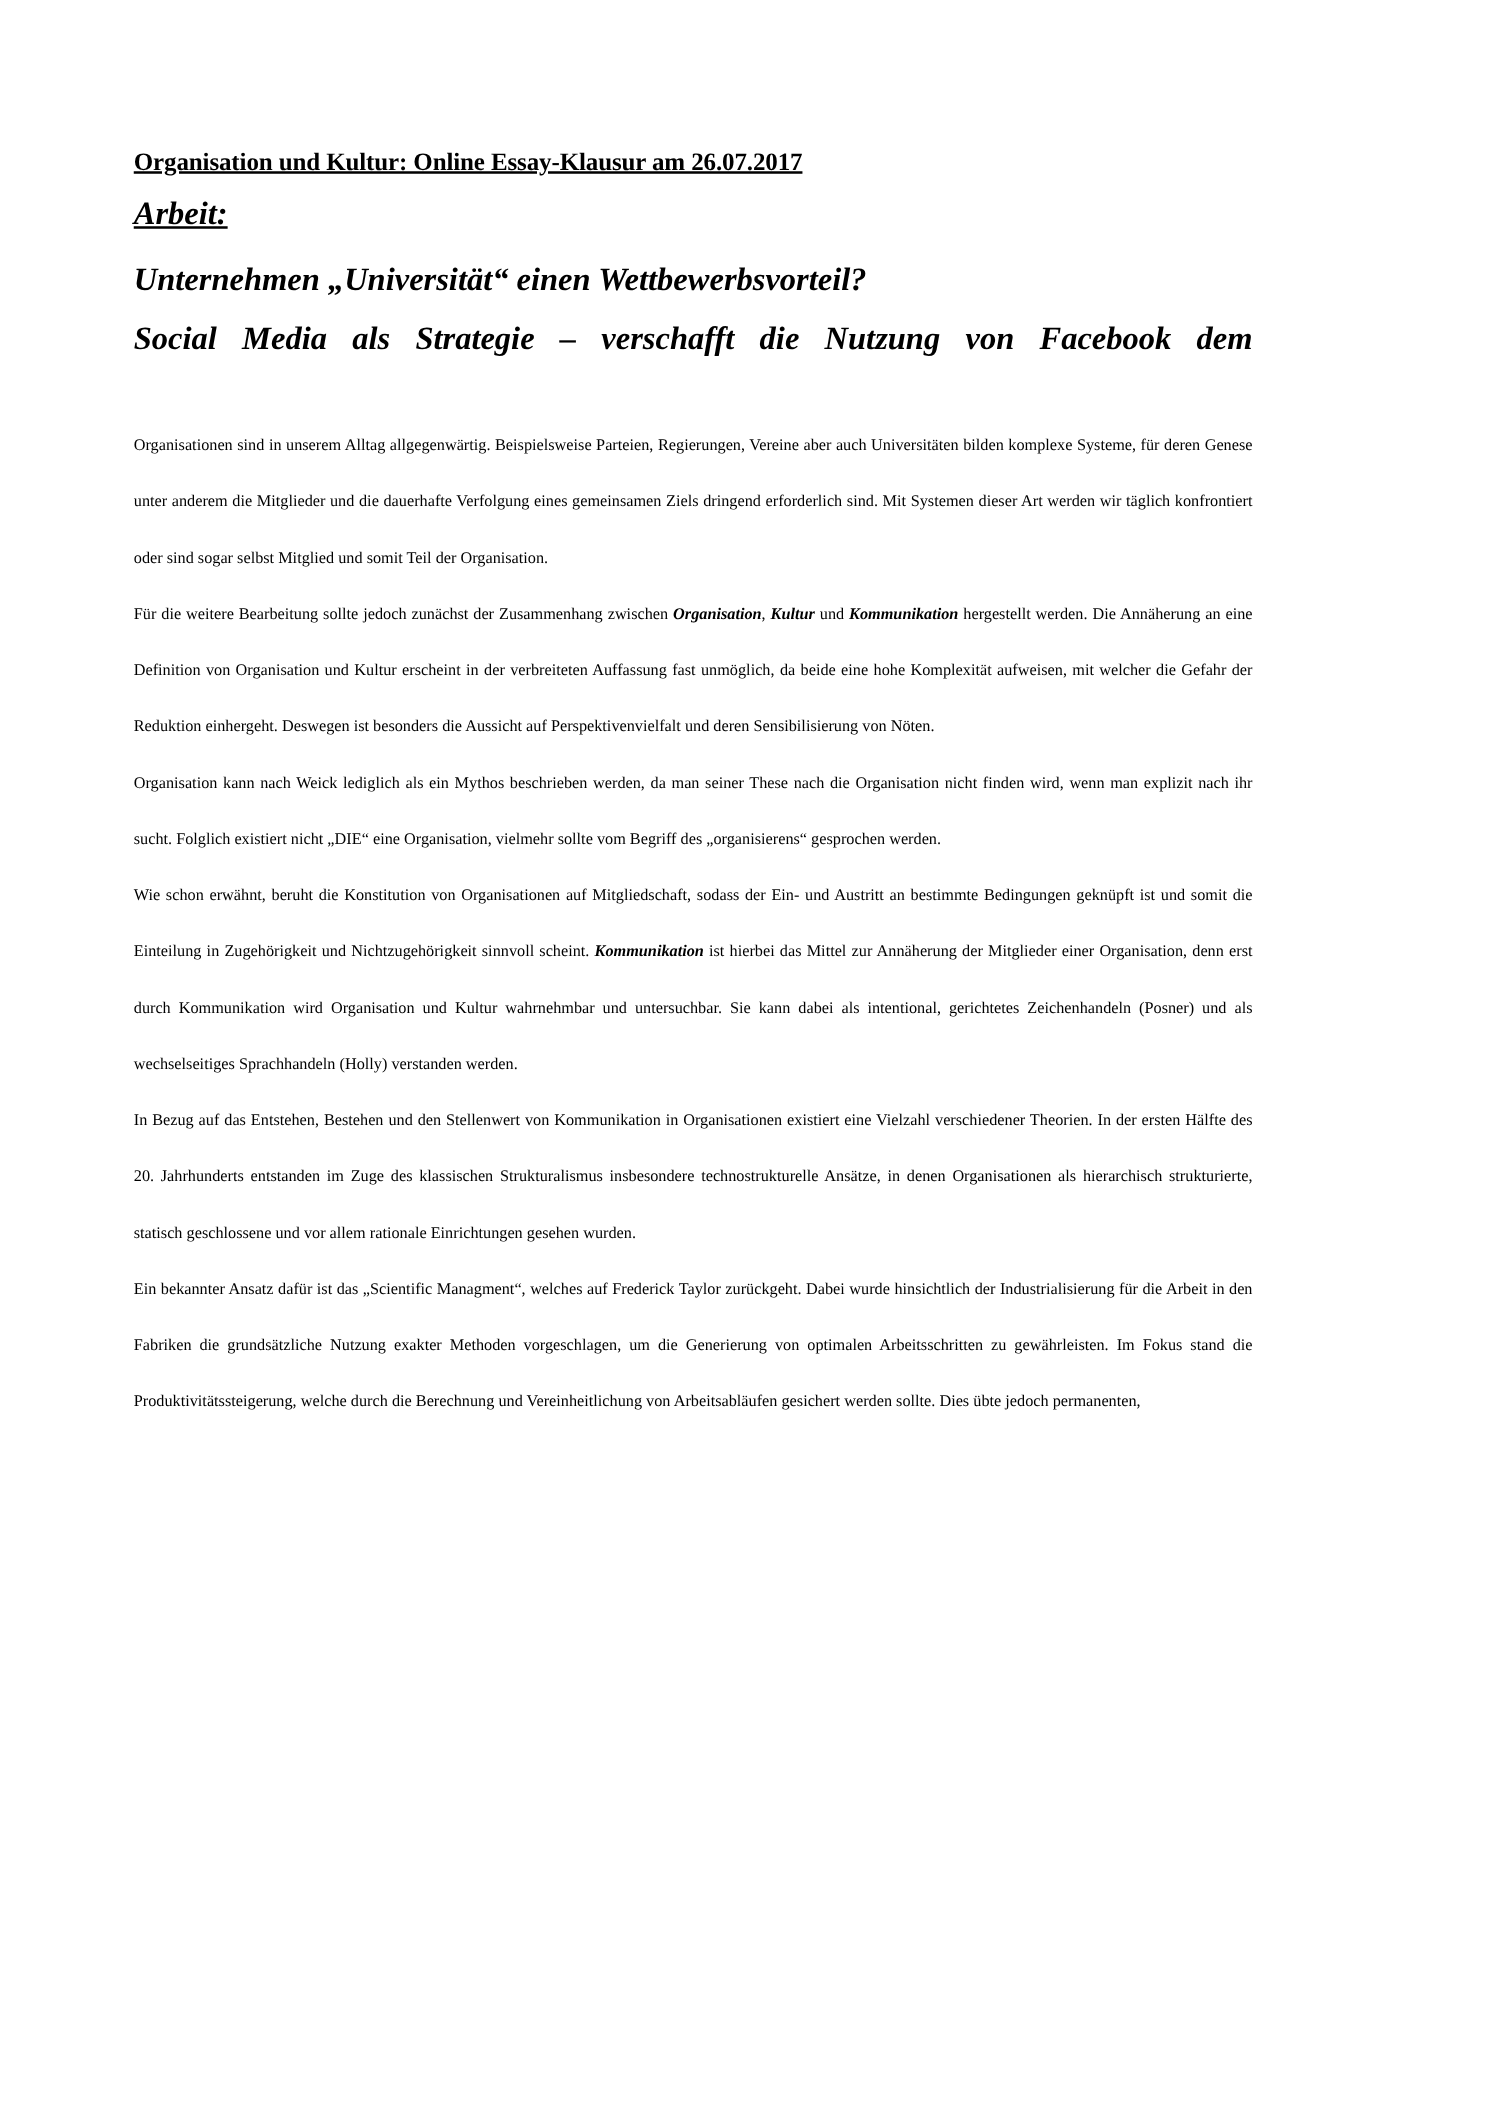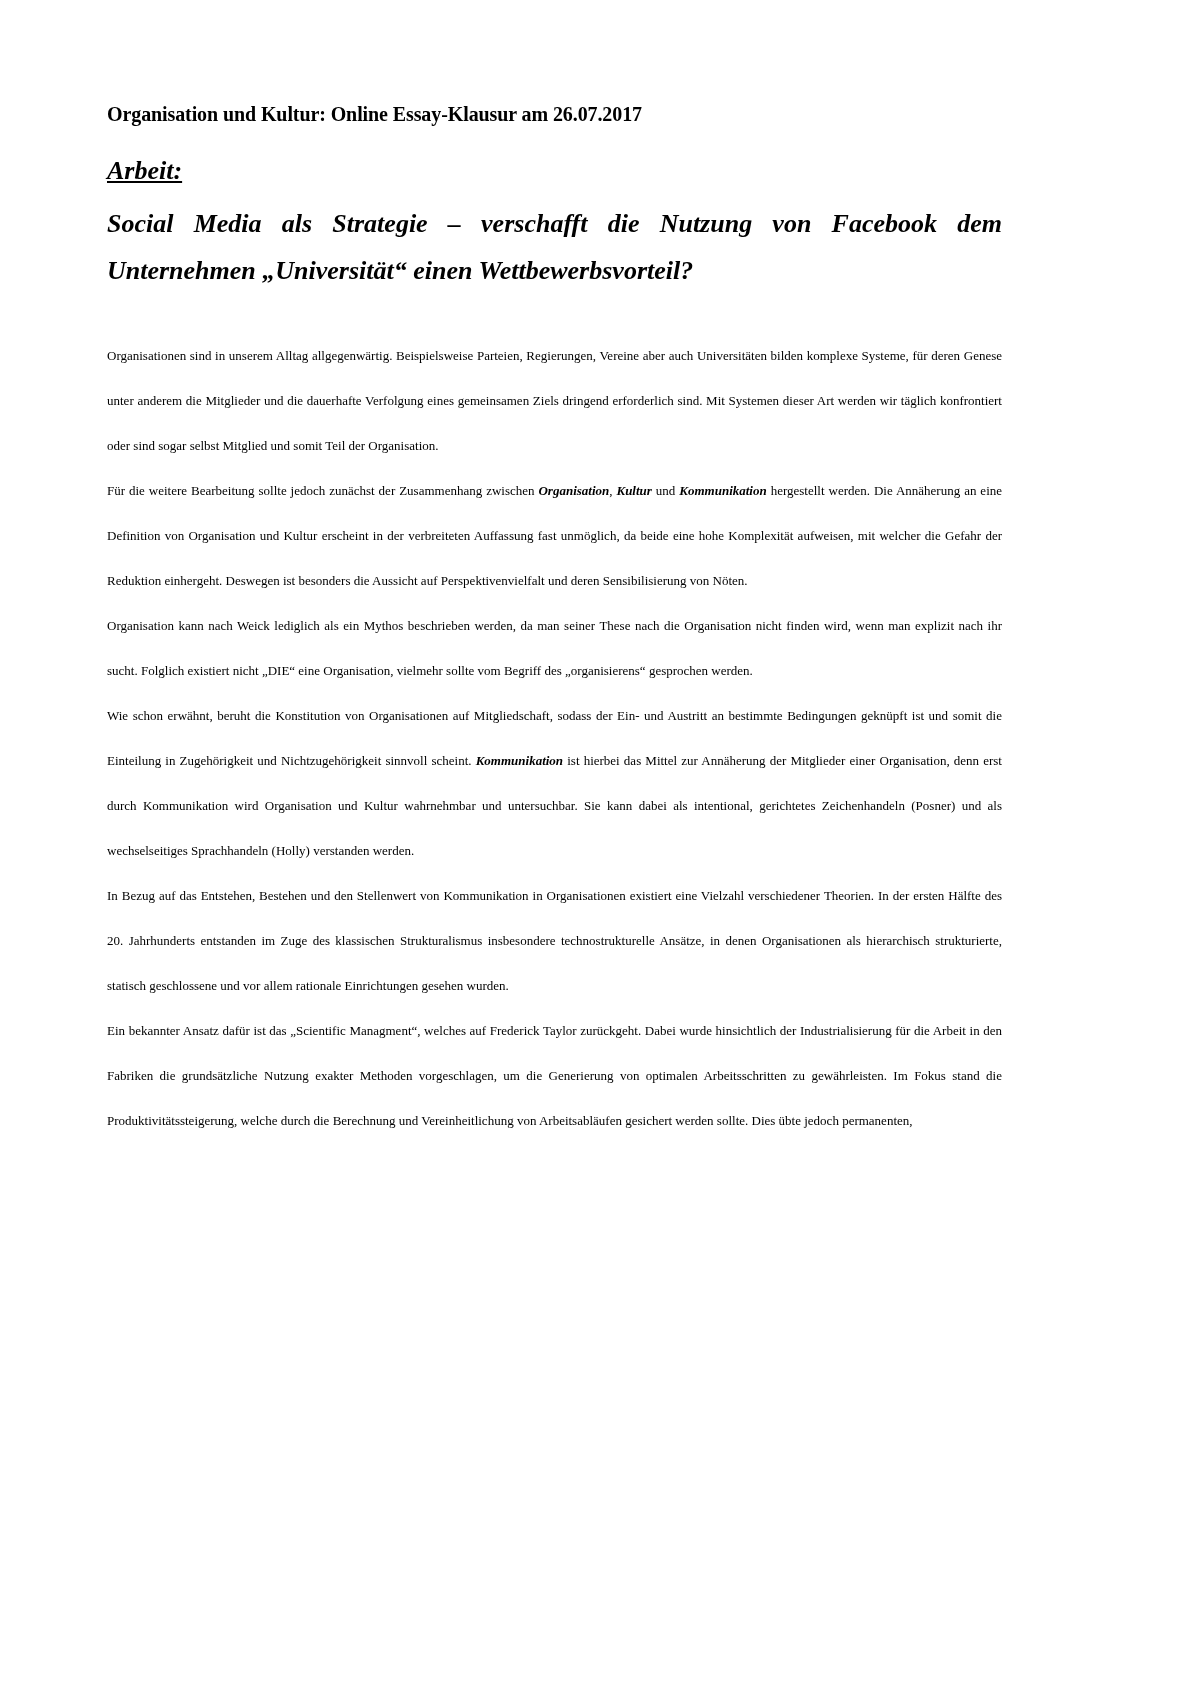--- a/index.html
+++ b/index.html
@@ -3,22 +3,22 @@
 <meta charset="utf-8">
 <style>
   html, body { margin: 0; padding: 0; background: #ffffff; }
   body {
     width: 1200px; height: 1697px; position: relative; overflow: hidden;
     font-family: "Liberation Serif", "DejaVu Serif", serif;
     color: #000;
   }
   .page { position: absolute; left: 107px; top: 0; width: 895px; }
   .header {
-    position: absolute; top: 103px; left: 0;
-    font-weight: bold; font-size: 20px; 
+    position: absolute; top: 119px; left: 0;
+    font-weight: bold; font-size: 20px; text-decoration: underline;
     white-space: nowrap; letter-spacing: -0.1px;
   }
   .thesis-label {
     position: absolute; top: 156px; left: 0;
     font-weight: bold; font-style: italic; font-size: 26px;
     text-decoration: underline;
   }
   .thesis {
     position: absolute; top: 200px; left: 0; width: 895px;
     font-weight: bold; font-style: italic; font-size: 26px;
@@ -33,22 +33,22 @@
   .body p { margin: 0; text-align: justify; }
   .body b { font-weight: bold; font-style: italic; }
 </style>
 </head>
 <body>
 
 <div class="page">
   <div class="header">Organisation und Kultur: Online Essay-Klausur am 26.07.2017</div>
   <div class="thesis-label">Arbeit:</div>
   <div class="thesis">
+    <span class="line last">Unternehmen „Universität“ einen Wettbewerbsvorteil?</span>
     <span class="line">Social Media als Strategie – verschafft die Nutzung von Facebook dem</span>
-    <span class="line last">Unternehmen „Universität“ einen Wettbewerbsvorteil?</span>
   </div>
 
   <div class="body">
     <p>
       <span>Organisationen sind in unserem Alltag allgegenwärtig. Beispielsweise Parteien, Regierungen, Vereine aber auch Universitäten bilden komplexe Systeme, für deren Genese unter anderem die Mitglieder und die dauerhafte Verfolgung eines gemeinsamen Ziels dringend erforderlich sind. Mit Systemen dieser Art werden wir täglich konfrontiert oder sind sogar selbst Mitglied und somit Teil der Organisation.</span>
     </p>
     <p>
       <span>Für die weitere Bearbeitung sollte jedoch zunächst der Zusammenhang zwischen </span><b>Organisation</b><span>, </span><b>Kultur</b><span> und </span><b>Kommunikation</b><span> hergestellt werden. Die Annäherung an eine Definition von Organisation und Kultur erscheint in der verbreiteten Auffassung fast unmöglich, da beide eine hohe Komplexität aufweisen, mit welcher die Gefahr der Reduktion einhergeht. Deswegen ist besonders die Aussicht auf Perspektivenvielfalt und deren Sensibilisierung von Nöten.</span>
     </p>
     <p>

